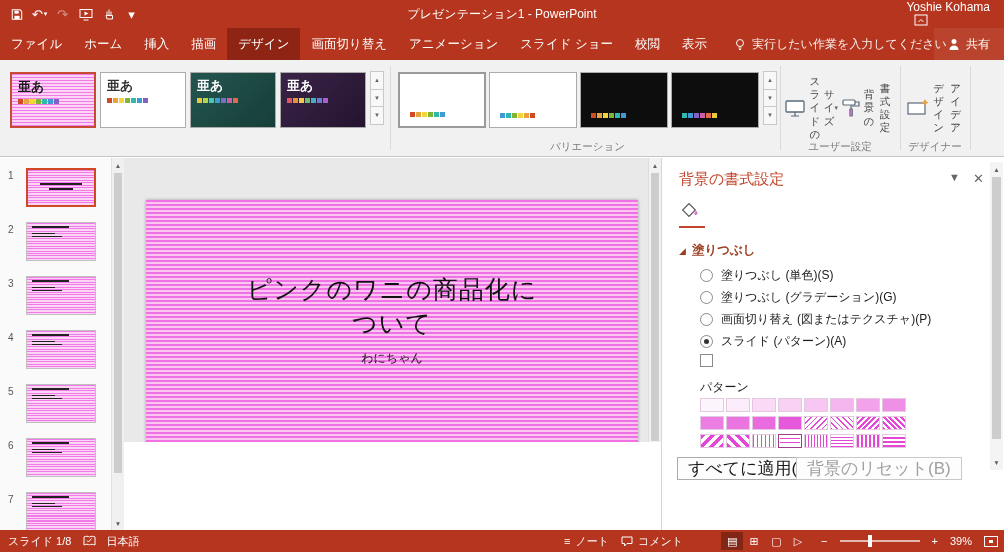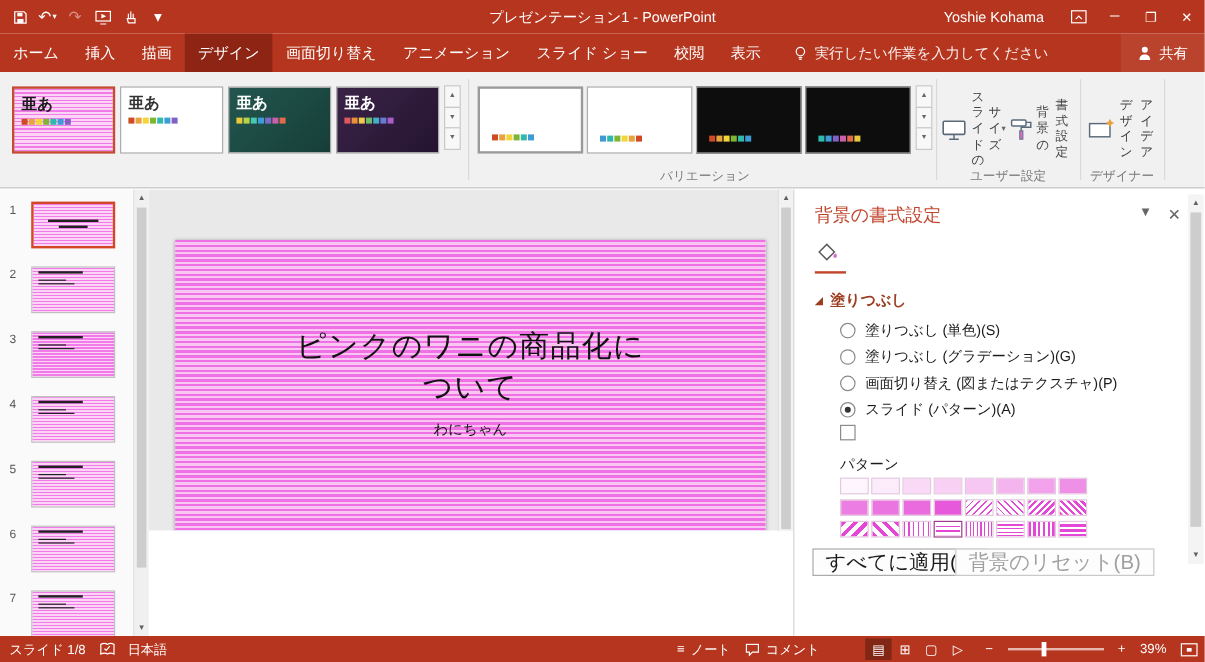--- a/index.html
+++ b/index.html
@@ -7,21 +7,21 @@
   body{font-family:"Liberation Sans","DejaVu Sans",sans-serif;font-size:12px;background:#fff;position:relative;overflow:hidden;color:#1a1a1a;}
   .win{position:absolute;inset:0;}
 
   
   .titlebar{position:absolute;top:0;left:0;right:0;height:28px;background:#B5351E;color:#fff;display:flex;align-items:center;}
   .qat{display:flex;align-items:center;padding-left:5px;}
   .qbtn{width:23px;height:24px;display:flex;align-items:center;justify-content:center;color:#fff;font-size:13px;position:relative;}
   .qbtn .mini-dd{font-size:7px;margin-left:1px;}
   .qbtn.dim{opacity:.45;}
   .wtitle{position:absolute;left:50%;transform:translateX(-50%);font-size:12px;white-space:nowrap;}
-  .tright{position:absolute;right:0;top:0;height:28px;display:flex;align-items:center;}
+  .tright{position:absolute;right:0;top:0;height:28px;display:flex;flex-direction:column;}
   .uname{font-size:12px;margin-right:14px;}
   .wbtn{width:30px;height:28px;display:flex;align-items:center;justify-content:center;font-size:11px;color:#fff;}
 
   
   .tabrow{position:absolute;top:28px;left:0;right:0;height:32px;background:#B5351E;display:flex;align-items:stretch;color:#fff;}
   .tab{padding:0 11px;display:flex;align-items:center;font-size:12.5px;white-space:nowrap;}
   .tab.active{background:#8E2413;}
   .tellme{display:flex;align-items:center;gap:6px;margin-left:16px;font-size:12px;color:rgba(255,255,255,.92);}
   .share{position:absolute;right:0;top:0;height:32px;display:flex;align-items:center;gap:6px;padding:0 14px;background:rgba(255,255,255,.07);}
 
@@ -163,20 +163,21 @@
             <path d="M4.5 8l2.5-2.5L9.5 8" fill="none" stroke="#fff"></path>
           </svg>
       </span>
       <span class="wbtn">─</span>
       <span class="wbtn">❐</span>
       <span class="wbtn">✕</span>
     </div>
   </div>
 
   <div class="tabrow">
+    <div class="tab">ファイル</div>
     <div class="tab">ホーム</div>
     <div class="tab">挿入</div>
     <div class="tab">描画</div>
     <div class="tab active">デザイン</div>
     <div class="tab">画面切り替え</div>
     <div class="tab">アニメーション</div>
     <div class="tab">スライド ショー</div>
     <div class="tab">校閲</div>
     <div class="tab">表示</div>
     <div class="tellme">

